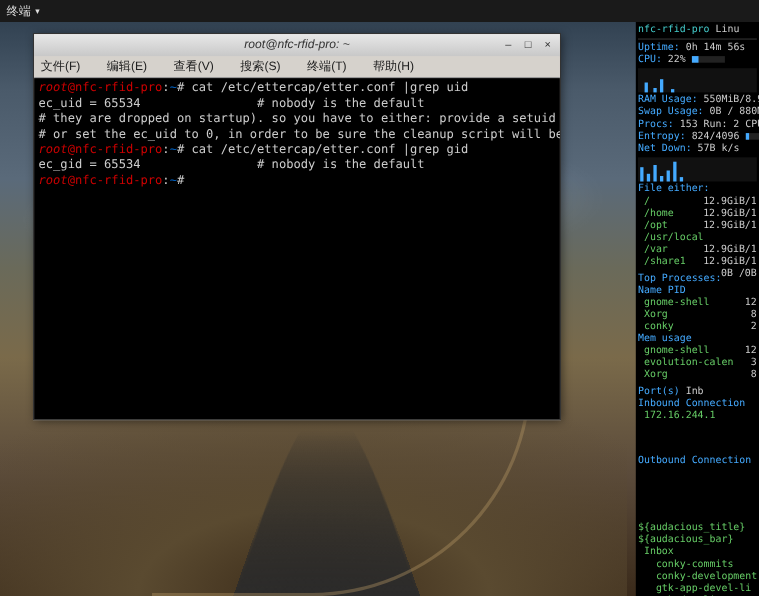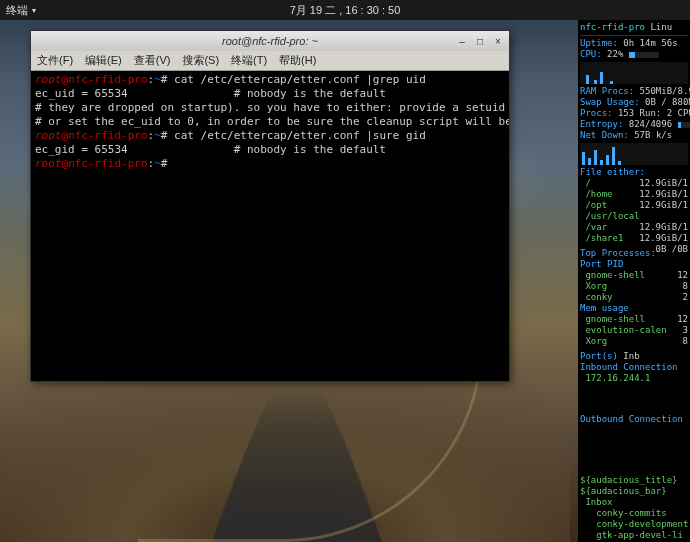--- a/index.html
+++ b/index.html
@@ -10,21 +10,21 @@
 .road::before { content:""; position:absolute; bottom:0; left:45%; width:80px; height:100%; background:linear-gradient(to top,#2a2a2a 0%,transparent 70%); border-radius:50% 50% 0 0/100% 100% 0 0; transform:perspective(200px) rotateX(60deg); }
 .road-curve { position:absolute; bottom:0; left:20%; right:30%; height:45%; border:3px solid rgba(180,150,100,0.4); border-top:none; border-left:none; border-radius:0 0 200px 0; }
 .topbar { position:absolute; top:0; left:0; right:0; height:20px; background:#1a1a1a; color:#ddd; font-size:11px; display:flex; align-items:center; z-index:10; }
 .topbar-left { padding-left:6px; display:flex; gap:4px; align-items:center; }
 .topbar-center { position:absolute; left:50%; transform:translateX(-50%); }
 .window { position:absolute; top:30px; left:30px; width:480px; background:#d6d2cc; border:1px solid #333; box-shadow:2px 2px 8px rgba(0,0,0,0.5); z-index:5; }
 .titlebar { height:20px; background:linear-gradient(#e8e8e8,#c8c8c8); display:flex; align-items:center; justify-content:center; position:relative; font-size:11px; color:#333; }
 .titlebar-title { font-style:italic; }
 .window-controls { position:absolute; right:4px; display:flex; gap:4px; }
 .window-btn { width:14px; height:14px; display:flex; align-items:center; justify-content:center; font-size:10px; cursor:pointer; color:#333; }
-.menubar { height:20px; background:#d6d2cc; display:flex; align-items:center; padding:0 6px; gap:12px; font-size:11px; color:#222; border-bottom:1px solid #999; }
+.menubar { height:20px; background:#d6d2cc; display:flex; align-items:center; padding:0 6px; gap:24px; font-size:11px; color:#222; border-bottom:1px solid #999; }
 .menubar span { cursor:pointer; }
 .terminal { background:#000; color:#ccc; font-family:"DejaVu Sans Mono",monospace; font-size:11px; line-height:14px; padding:2px 4px; height:310px; overflow:hidden; white-space:pre; }
 .prompt-user { color:#c00;font-style:italic; }
 .prompt-sep { color:#c00; }
 .prompt-host { color:#c00; }
 .prompt-tilde { color:#06c; }
 .sidebar { position:absolute; top:20px; right:0; width:112px; height:522px; background:#000; color:#4af; font-family:monospace; font-size:9px; line-height:11px; padding:2px 2px; overflow:hidden; z-index:3; }
 .sidebar .label { color:#4af; }
 .sidebar .val { color:#ccc; }
 .sidebar .green { color:#6c6; }
@@ -41,21 +41,20 @@
   <div class="clouds"></div>
   <div class="road"></div>
   <div class="road-curve"></div>
 </div>
 
 <div class="topbar">
   <div class="topbar-left">
     <span>终端</span>
     <span style="font-size:8px">▾</span>
   </div>
-  <div class="topbar-center">7月 19 二 , 16 : 30 : 50</div>
 </div>
 
 <div class="window">
   <div class="titlebar">
     <span class="titlebar-title">root@nfc-rfid-pro: ~</span>
     <div class="window-controls">
       <span class="window-btn">–</span>
       <span class="window-btn">□</span>
       <span class="window-btn">×</span>
     </div>
@@ -65,37 +64,37 @@
     <span>编辑(E)</span>
     <span>查看(V)</span>
     <span>搜索(S)</span>
     <span>终端(T)</span>
     <span>帮助(H)</span>
   </div>
   <div class="terminal"><span class="prompt-user">root</span><span class="prompt-sep">@</span><span class="prompt-host">nfc-rfid-pro</span><span>:</span><span class="prompt-tilde">~</span><span>#</span><span> cat /etc/ettercap/etter.conf |grep uid</span>
 <span>ec_uid = 65534                # nobody is the default</span>
 <span># they are dropped on startup). so you have to either: provide a setuid program</span>
 <span># or set the ec_uid to 0, in order to be sure the cleanup script will be</span>
-<span class="prompt-user">root</span><span class="prompt-sep">@</span><span class="prompt-host">nfc-rfid-pro</span><span>:</span><span class="prompt-tilde">~</span><span>#</span><span> cat /etc/ettercap/etter.conf |sure gid</span>
+<span class="prompt-user">root</span><span class="prompt-sep">@</span><span class="prompt-host">nfc-rfid-pro</span><span>:</span><span class="prompt-tilde">~</span><span>#</span><span> cat /etc/ettercap/etter.conf |grep gid</span>
 <span>ec_gid = 65534                # nobody is the default</span>
 <span class="prompt-user">root</span><span class="prompt-sep">@</span><span class="prompt-host">nfc-rfid-pro</span><span>:</span><span class="prompt-tilde">~</span><span>#</span><span> </span></div>
 </div>
 
 <div class="sidebar">
   <div class="row"><span class="cyan">nfc-rfid-pro</span>    <span class="val">Linu</span></div>
   <hr>
   <div class="row"><span class="label">Uptime:</span> <span class="val">0h 14m 56s</span></div>
   <div class="row"><span class="label">CPU:</span> <span class="val">22%</span> <span style="display:inline-block;width:30px;height:6px;background:#222;vertical-align:middle"><span style="display:block;width:22%;height:100%;background:#4af"></span></span></div>
   <div class="graph">
     <span class="graph-bar" style="left:6px;height:40%"></span>
       <span class="graph-bar" style="left:14px;height:20%"></span>
       <span class="graph-bar" style="left:20px;height:55%"></span>
       <span class="graph-bar" style="left:30px;height:15%"></span>
   </div>
-  <div class="row"><span class="label">RAM Procs:</span> <span class="val">550MiB/8.9</span></div>
+  <div class="row"><span class="label">RAM Usage:</span> <span class="val">550MiB/8.9</span></div>
   <div class="row"><span class="label">Swap Usage:</span> <span class="val">0B / 880M</span></div>
   <div class="row"><span class="label">Procs:</span> <span class="val">153 Run: 2 CPU</span></div>
   <div class="row"><span class="label">Entropy:</span> <span class="val">824/4096</span> <span style="display:inline-block;width:20px;height:6px;background:#222;vertical-align:middle"><span style="display:block;width:17%;height:100%;background:#4af"></span></span></div>
   <div class="row"><span class="label">Net Down:</span> <span class="val">57B   k/s</span></div>
   <div class="graph">
     <span class="graph-bar" style="left:2px;height:60%"></span>
       <span class="graph-bar" style="left:8px;height:30%"></span>
       <span class="graph-bar" style="left:14px;height:70%"></span>
       <span class="graph-bar" style="left:20px;height:25%"></span>
       <span class="graph-bar" style="left:26px;height:45%"></span>
@@ -106,21 +105,21 @@
   <div id="fs-list">
       <div class="row"><span class="green">&nbsp;/</span> <span class="val" style="float:right">12.9GiB/1</span></div>
       <div class="row"><span class="green">&nbsp;/home</span> <span class="val" style="float:right">12.9GiB/1</span></div>
       <div class="row"><span class="green">&nbsp;/opt</span> <span class="val" style="float:right">12.9GiB/1</span></div>
       <div class="row"><span class="green">&nbsp;/usr/local</span> <span class="val" style="float:right">12.9GiB/1</span></div>
       <div class="row"><span class="green">&nbsp;/var</span> <span class="val" style="float:right">12.9GiB/1</span></div>
       <div class="row"><span class="green">&nbsp;/share1</span> <span class="val" style="float:right">0B  /0B</span></div>
     </div>
   <div style="height:4px"></div>
   <div class="row label">Top Processes:</div>
-  <div class="row"><span class="label">Port</span>              <span class="label">PID</span></div>
+  <div class="row"><span class="label">Name</span>              <span class="label">PID</span></div>
   <div id="top-list">
       <div class="row"><span class="green">&nbsp;gnome-shell</span><span class="val" style="float:right">12</span></div>
       <div class="row"><span class="green">&nbsp;Xorg</span><span class="val" style="float:right">8</span></div>
       <div class="row"><span class="green">&nbsp;conky</span><span class="val" style="float:right">2</span></div>
     </div>
   <div class="row label">Mem usage</div>
   <div id="mem-list">
       <div class="row"><span class="green">&nbsp;gnome-shell</span><span class="val" style="float:right">12</span></div>
       <div class="row"><span class="green">&nbsp;evolution-calen</span><span class="val" style="float:right">3</span></div>
       <div class="row"><span class="green">&nbsp;Xorg</span><span class="val" style="float:right">8</span></div>

